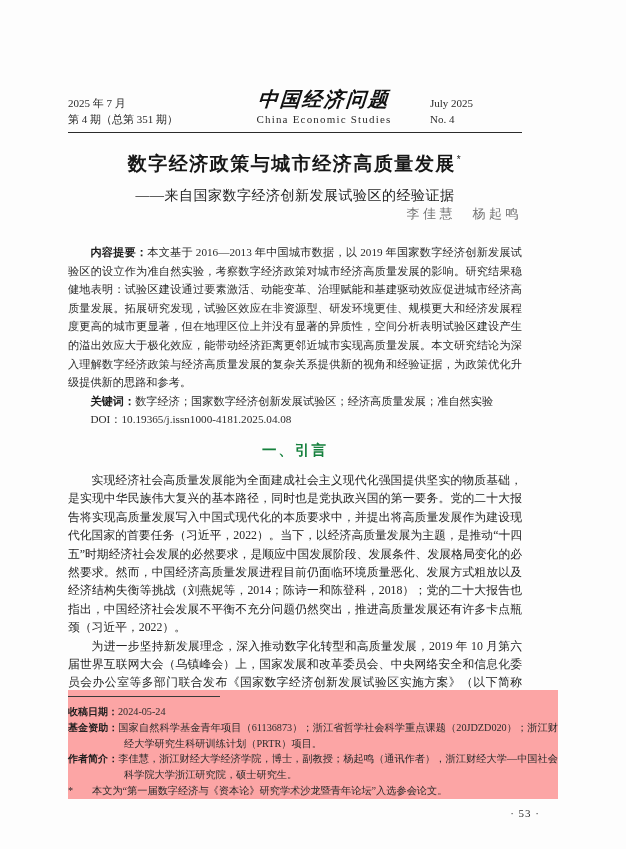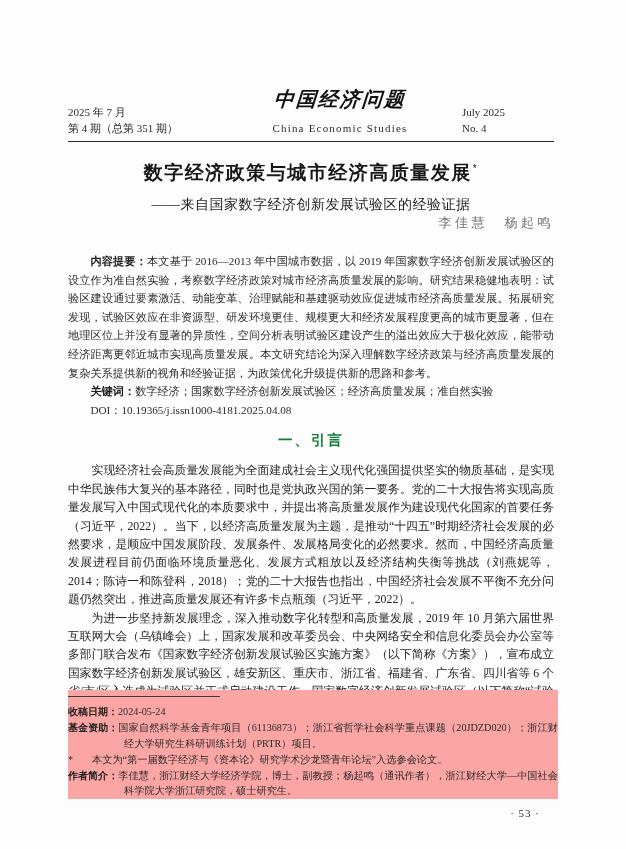--- a/index.html
+++ b/index.html
@@ -5,21 +5,21 @@
   html, body { margin: 0; padding: 0; background: #ffffff; }
   .page {
     position: relative;
     width: 626px;
     height: 849px;
     margin: 0 auto;
     background: #fdfdfd;
     color: #262626;
     font-family: "Liberation Serif", "DejaVu Serif", serif;
     box-sizing: border-box;
-    padding: 88px 72px 0 68px;
+    padding: 88px 104px 0 68px;
     overflow: hidden;
   }
 
   
   .masthead {
     display: flex;
     justify-content: space-between;
     align-items: flex-end;
     border-bottom: 1.5px solid #2b2b2b;
     padding-bottom: 5px;
@@ -37,21 +37,21 @@
     font-weight: bold;
     font-style: italic;
     letter-spacing: 2px;
     color: #111;
     transform: skewX(-4deg);
     line-height: 22px;
   }
   .journal-en {
     font-size: 11px;
     letter-spacing: 1.2px;
-    margin-top: 10px;
+    margin-top: 1px;
     color: #2a2a2a;
   }
 
   
   .article-title {
     margin: 18px 0 0 0;
     text-align: center;
     font-family: "Liberation Sans", "DejaVu Sans", sans-serif;
     font-size: 19px;
     font-weight: 700;
@@ -185,19 +185,19 @@
 
   <div class="body-region">
     <p class="body-par">实现经济社会高质量发展能为全面建成社会主义现代化强国提供坚实的物质基础，是实现中华民族伟大复兴的基本路径，同时也是党执政兴国的第一要务。党的二十大报告将实现高质量发展写入中国式现代化的本质要求中，并提出将高质量发展作为建设现代化国家的首要任务（习近平，2022）。当下，以经济高质量发展为主题，是推动“十四五”时期经济社会发展的必然要求，是顺应中国发展阶段、发展条件、发展格局变化的必然要求。然而，中国经济高质量发展进程目前仍面临环境质量恶化、发展方式粗放以及经济结构失衡等挑战（刘燕妮等，2014；陈诗一和陈登科，2018）；党的二十大报告也指出，中国经济社会发展不平衡不充分问题仍然突出，推进高质量发展还有许多卡点瓶颈（习近平，2022）。</p>
     <p class="body-par">为进一步坚持新发展理念，深入推动数字化转型和高质量发展，2019 年 10 月第六届世界互联网大会（乌镇峰会）上，国家发展和改革委员会、中央网络安全和信息化委员会办公室等多部门联合发布《国家数字经济创新发展试验区实施方案》（以下简称《方案》），宣布成立国家数字经济创新发展试验区，雄安新区、重庆市、浙江省、福建省、广东省、四川省等 6 个省/市/区入选成为试验区并正式启动建设工作。国家数字经济创新发展试验区（以下简称“试验区”）政策鼓励试验区开展</p>
   </div>
 
   <footer class="footnotes">
     <div class="fn-rule"></div>
     <p class="fn-line"><span class="fn-label">收稿日期：</span><span>2024-05-24</span></p>
     <p class="fn-line"><span class="fn-label">基金资助：</span><span>国家自然科学基金青年项目（61136873）；浙江省哲学社会科学重点课题（20JDZD020）；浙江财经大学研究生科研训练计划（PRTR）项目。</span></p>
+    <p class="fn-line"><span class="fn-label">作者简介：</span><span>李佳慧，浙江财经大学经济学院，博士，副教授；杨起鸣（通讯作者），浙江财经大学—中国社会科学院大学浙江研究院，硕士研究生。</span></p>
     <p class="fn-line fn-star"><span class="star-marker">*</span><span>本文为“第一届数字经济与《资本论》研究学术沙龙暨青年论坛”入选参会论文。</span></p>
-    <p class="fn-line"><span class="fn-label">作者简介：</span><span>李佳慧，浙江财经大学经济学院，博士，副教授；杨起鸣（通讯作者），浙江财经大学—中国社会科学院大学浙江研究院，硕士研究生。</span></p>
   </footer>
 
   <div class="page-number">· 53 ·</div>
 
 </div>
 
 </body></html>

